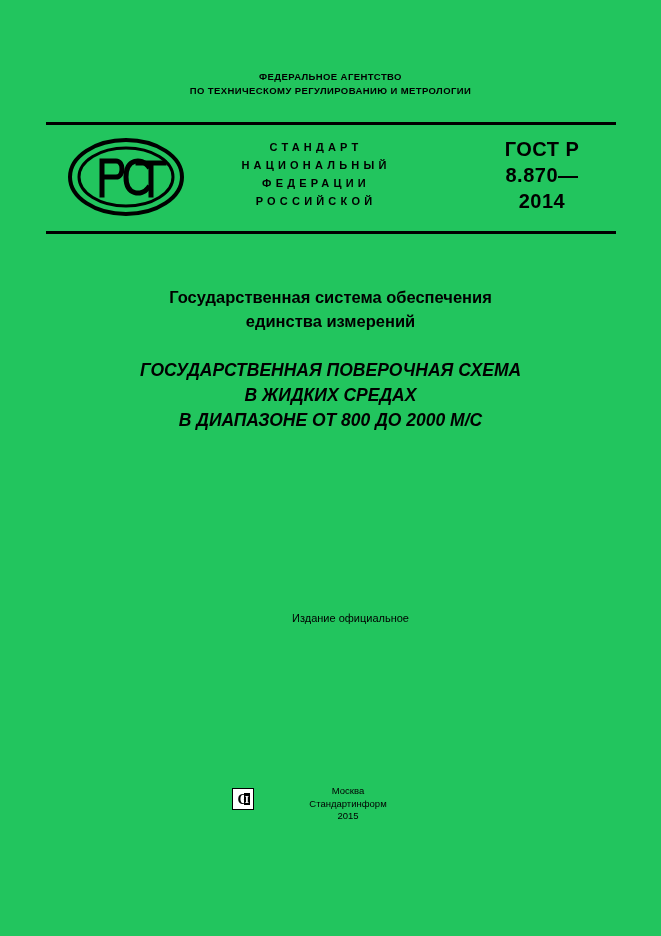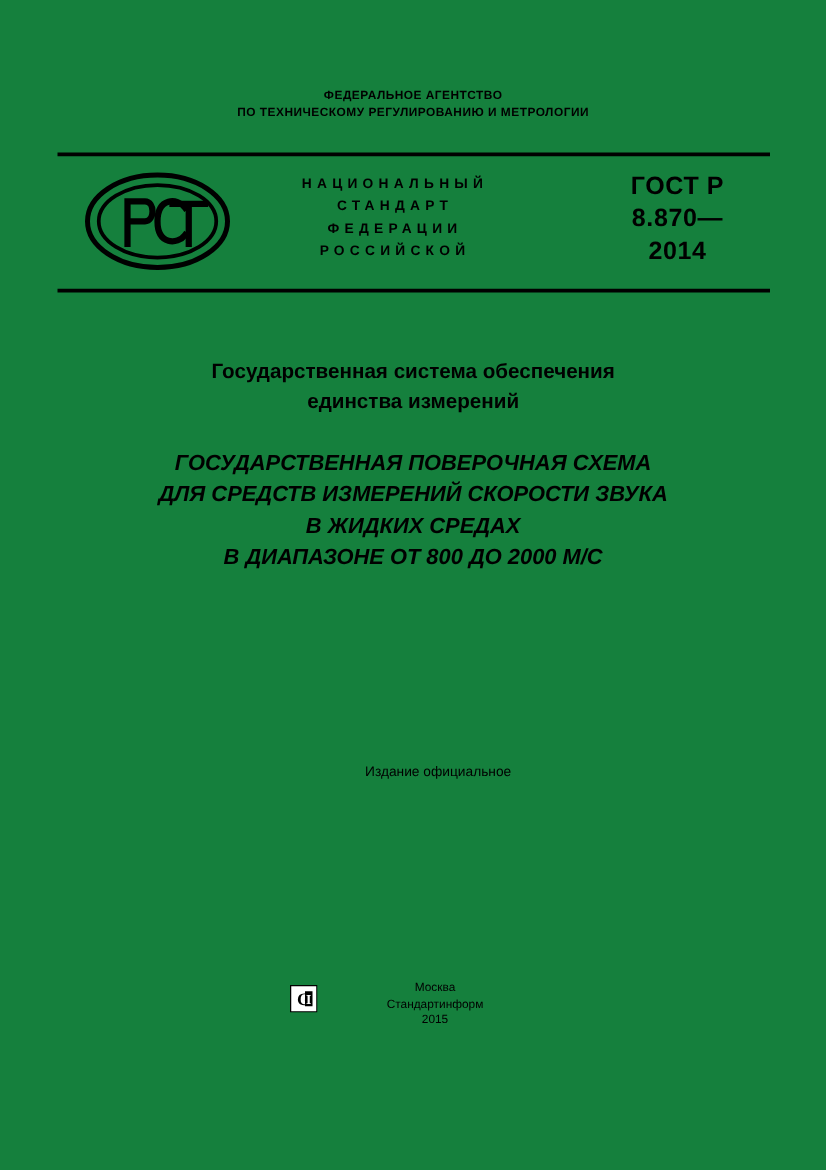--- a/index.html
+++ b/index.html
@@ -13,21 +13,21 @@
     font-family: "Liberation Sans", sans-serif;
     color: #000000;
     position: relative;
     overflow: hidden;
   }
   .page {
     position: absolute;
     left: 0; top: 0;
     width: 661px;
     height: 936px;
-    background: #15803d;
+    background: #22c55e;
   }
 
   
   .agency {
     position: absolute;
     left: 0;
     top: 70px;
     width: 661px;
     text-align: center;
     font-size: 9.5px;
@@ -162,42 +162,41 @@
 
       <path d="M36 28 L36 62 M36 28 L50 28 C58 28 58 44 50 44 L36 44" fill="none" stroke="#000" stroke-width="5" stroke-linecap="square"></path>
 
       <path d="M82 33 C76 25 60 25 60 44 C60 63 76 63 82 55" fill="none" stroke="#000" stroke-width="5" fill-opacity="0" stroke-linecap="square"></path>
 
       <path d="M72 30 L98 30 M85 30 L85 62" fill="none" stroke="#000" stroke-width="5" stroke-linecap="square"></path>
     </svg>
   </div>
 
   <div class="nat-std">
+    <div>СТАНДАРТ</div>
     <div>НАЦИОНАЛЬНЫЙ</div>
-    <div>СТАНДАРТ</div>
     <div>ФЕДЕРАЦИИ</div>
     <div>РОССИЙСКОЙ</div>
   </div>
 
   <div class="gost">
     <div>ГОСТ Р</div>
     <div>8.870—</div>
     <div>2014</div>
   </div>
 
   <div class="rule rule-bottom"></div>
 
   <div class="subtitle">
     <div>Государственная система обеспечения</div>
     <div>единства измерений</div>
   </div>
 
   <div class="main-title">
     <div>ГОСУДАРСТВЕННАЯ ПОВЕРОЧНАЯ СХЕМА</div>
-    <div>ДЛЯ СРЕДСТВ ИЗМЕРЕНИЙ СКОРОСТИ ЗВУКА</div>
     <div>В ЖИДКИХ СРЕДАХ</div>
     <div>В ДИАПАЗОНЕ ОТ 800 ДО 2000 М/С</div>
   </div>
 
   <div class="official">Издание официальное</div>
 
   <div class="publisher">
     <div class="pub-logo">
       <svg width="22" height="22" viewBox="0 0 22 22" xmlns="http://www.w3.org/2000/svg">
         <rect x="0.5" y="0.5" width="21" height="21" fill="#ffffff" stroke="#000" stroke-width="1"></rect>

